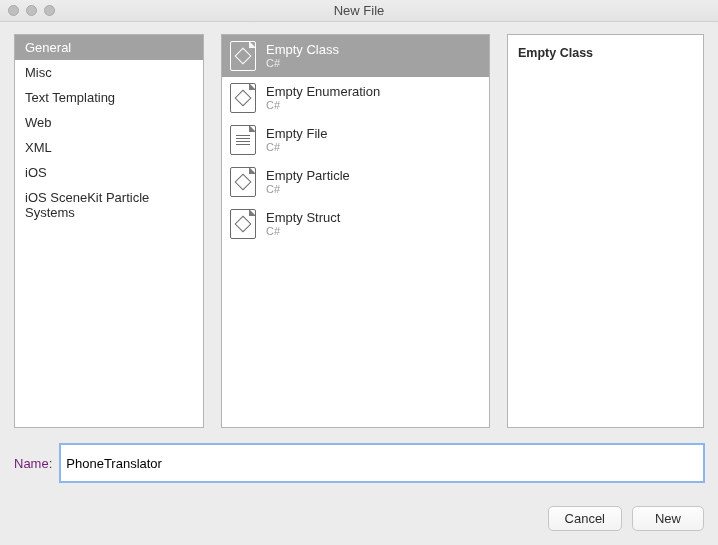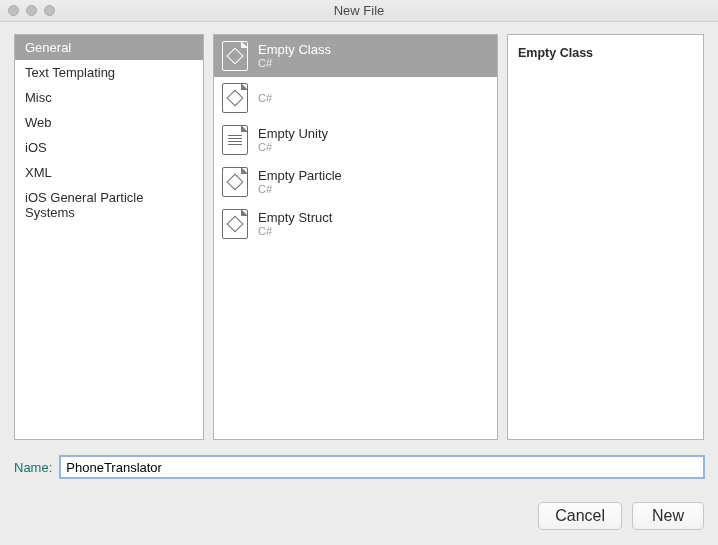--- a/index.html
+++ b/index.html
@@ -24,21 +24,21 @@
   .title {
     position: absolute; left:0; right:0; text-align:center;
     font-size: 13px; color:#4a4a4a; pointer-events:none;
   }
   .content {
     padding: 12px 14px 14px 14px;
     display: flex; flex-direction: column;
     height: calc(545px - 22px);
   }
   .panes {
-    display: flex; gap: 9px;
+    display: flex; gap: 17px;
     height: 406px;
   }
   .pane {
     background: #fff;
     border: 1px solid #b4b4b4;
   }
   .pane.categories { width: 190px; }
   .pane.templates  { flex: 1; }
   .pane.details    { width: 197px; padding: 9px 10px; font-size: 12.5px; line-height: 1.45; }
   .cat-list { list-style:none; }
@@ -76,34 +76,34 @@
   .lines { display:flex; flex-direction:column; gap:2px; width:14px; }
   .lines span { height:1px; background: currentColor; display:block; }
   .tmpl-text { display:flex; flex-direction:column; line-height:1.18; }
   .tmpl-name { font-size:13px; }
   .sub { font-size:11px; color:#9a9a9a; }
   .details-title { font-weight:600; margin-bottom:3px; }
   .name-row {
     margin-top: 16px;
     display:flex; align-items:center; gap:8px;
   }
-  .name-label { font-size:13px; color:#0f766e; }
+  .name-label { font-size:13px; color:#701a75; }
   .name-input {
-    flex:1; height:22px;
+    flex:1; height:38px;
     border:1px solid #b0b0b0;
     padding: 2px 5px; font-size:13px;
     outline: 2px solid #8db7ea; outline-offset:-1px;
     background:#fff;
   }
   .buttons {
     margin-top: 24px;
     display:flex; justify-content:flex-end; gap:10px;
   }
   .btn {
-    min-width:72px; padding:4px 16px; font-size:16px;
+    min-width:72px; padding:4px 16px; font-size:13px;
     background:linear-gradient(#fdfdfd,#f3f3f3);
     border:1px solid #c6c6c6; border-radius:5px;
     color:#2b2b2b; cursor:default;
   }
 </style>
 </head>
 <body>
 
 <div class="titlebar">
   <div class="traffic">
@@ -112,26 +112,26 @@
     <div class="dot"></div>
   </div>
   <div class="title">New File</div>
 </div>
 
 <div class="content">
   <div class="panes">
     <div class="pane categories">
       <ul class="cat-list" id="cat-list">
           <li class="cat-item selected">General</li>
+          <li class="cat-item">Misc</li>
           <li class="cat-item">Text Templating</li>
-          <li class="cat-item">Misc</li>
           <li class="cat-item">Web</li>
+          <li class="cat-item">XML</li>
           <li class="cat-item">iOS</li>
-          <li class="cat-item">XML</li>
-          <li class="cat-item">iOS General Particle Systems</li>
+          <li class="cat-item">iOS SceneKit Particle Systems</li>
         </ul>
     </div>
     <div class="pane templates">
       <ul class="tmpl-list" id="tmpl-list">
           <li class="tmpl-item selected">
             <div class="icon-box dogear">
               <div class="icon-inner">
                 <div class="diamond"></div>
               </div>
             </div>
@@ -140,36 +140,37 @@
               <span class="sub">C#</span>
             </div>
           </li>
           <li class="tmpl-item">
             <div class="icon-box dogear">
               <div class="icon-inner">
                 <div class="diamond"></div>
               </div>
             </div>
             <div class="tmpl-text">
+              <span class="tmpl-name">Empty Enumeration</span>
               <span class="sub">C#</span>
             </div>
           </li>
           <li class="tmpl-item">
             <div class="icon-box dogear">
               <div class="icon-inner">
                 <div class="lines">
                   <span></span>
                   <span></span>
                   <span></span>
                   <span></span>
                 </div>
               </div>
             </div>
             <div class="tmpl-text">
-              <span class="tmpl-name">Empty Unity</span>
+              <span class="tmpl-name">Empty File</span>
               <span class="sub">C#</span>
             </div>
           </li>
           <li class="tmpl-item">
             <div class="icon-box dogear">
               <div class="icon-inner">
                 <div class="diamond"></div>
               </div>
             </div>
             <div class="tmpl-text">

